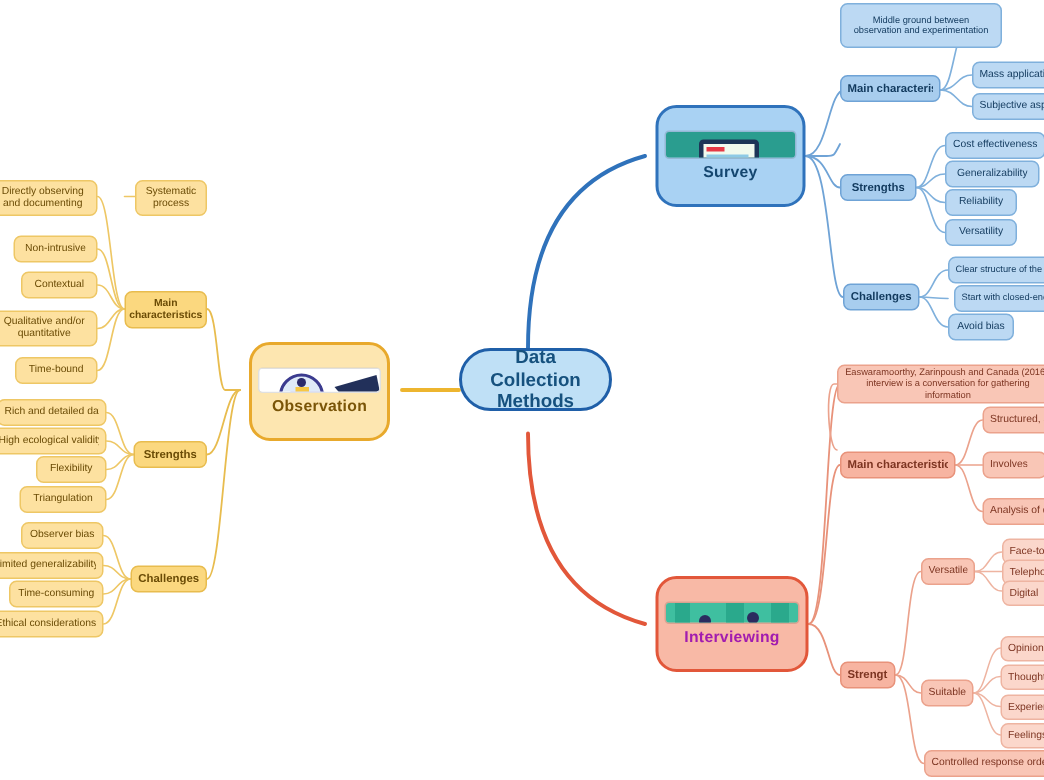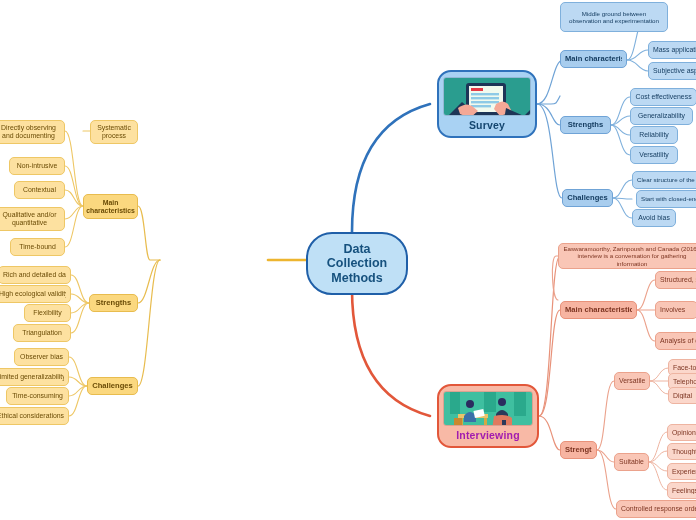--- a/index.html
+++ b/index.html
@@ -33,21 +33,21 @@
     color:#16517e;
     font-weight:bold;
     font-size:12.5px;
     z-index:6;
   }
 
   
   .main-topic{
     border-radius:14px;
     flex-direction:column;
-    padding:5px;
+    padding:15px;
     z-index:6;
   }
   .main-topic .thumb{
     width:86px;height:42px;border-radius:3px;
     overflow:hidden;position:relative;display:block;
     border:1px solid rgba(0,0,0,.12);
   }
   .main-topic .caption{
     margin-top:3px;font-weight:bold;font-size:10.5px;letter-spacing:.2px;
   }
@@ -143,21 +143,21 @@
 
       <path d="M649,462 C658,462 658,432 667,432" stroke="#eeb4a1" stroke-width="1"></path>
       <path d="M649,462 C658,462 658,451 667,451" stroke="#eeb4a1" stroke-width="1"></path>
       <path d="M649,462 C658,462 658,471 667,471" stroke="#eeb4a1" stroke-width="1"></path>
       <path d="M649,462 C658,462 658,490 667,490" stroke="#eeb4a1" stroke-width="1"></path>
 
       <path d="M560,256 L556,256 C550,256 552,300 558,300" stroke="#eba28c" stroke-width="1.1"></path>
     </g>
   </svg>
 
-  <div class="node central" style="left:306px;top:232px;width:102px;height:63px;text-align:center;">
+  <div class="node central" style="left:306px;top:232px;width:102px;height:42px;text-align:center;">
     <span>Data Collection Methods</span>
   </div>
 
   <div class="node main-topic topic-survey" style="left:437px;top:70px;width:100px;height:68px;">
     <span class="thumb">
       <svg viewBox="0 0 86 42" width="86" height="42" preserveAspectRatio="none">
         <rect width="86" height="42" fill="#2a9d8f"></rect>
         <rect x="22" y="5" width="40" height="32" rx="3" fill="#1d3557"></rect>
         <rect x="25" y="8" width="34" height="26" fill="#f1faee"></rect>
         <rect x="27" y="10" width="12" height="3" fill="#e63946"></rect>
@@ -210,20 +210,37 @@
   <div class="node blue lvl2 f6" style="left:632px;top:171px;width:80px;height:18px;justify-content:flex-start;">
     <span class="clip">Clear structure of the questionnaire</span>
   </div>
   <div class="node blue lvl2 f6" style="left:636px;top:190px;width:80px;height:18px;justify-content:flex-start;">
     <span class="clip">Start with closed-ended questions</span>
   </div>
   <div class="node blue lvl2 f7" style="left:632px;top:209px;width:44px;height:18px;">
     <span class="clip">Avoid bias</span>
   </div>
 
+  <div class="node main-topic topic-observation" style="left:166px;top:228px;width:94px;height:66px;">
+    <span class="thumb" style="width:80px;height:40px;background:#ffffff;">
+      <svg viewBox="0 0 80 40" width="80" height="40" preserveAspectRatio="none">
+        <rect width="80" height="40" fill="#ffffff"></rect>
+        <path d="M10 40 q6 -30 22 -30 q16 0 20 30 Z" fill="#b9b6e8"></path>
+        <circle cx="28" cy="18" r="14" fill="#dfeaf8" stroke="#3b3b8f" stroke-width="2"></circle>
+        <rect x="24" y="12" width="9" height="11" fill="#f6c744"></rect>
+        <circle cx="28" cy="9" r="3" fill="#2b2b6b"></circle>
+        <path d="M38 28 L48 38" stroke="#3b3b8f" stroke-width="3"></path>
+        <path d="M50 12 L78 4 L80 14 L62 26 Z" fill="#22305a"></path>
+        <path d="M44 24 q10 -6 18 0 l4 6 -12 8 -12 -8 Z" fill="#f4a896"></path>
+        <circle cx="18" cy="36" r="2" fill="#2b2b6b"></circle>
+        <circle cx="26" cy="38" r="2" fill="#2b2b6b"></circle>
+      </svg>
+    </span>
+    <span class="caption">Observation</span>
+  </div>
 
   <div class="node yellow bold f7 wrap" style="left:83px;top:194px;width:55px;height:25px;">
     <span>Main characteristics</span>
   </div>
   <div class="node yellow bold f8" style="left:89px;top:294px;width:49px;height:18px;">
     <span class="clip">Strengths</span>
   </div>
   <div class="node yellow bold f8" style="left:87px;top:377px;width:51px;height:18px;">
     <span class="clip">Challenges</span>
   </div>

